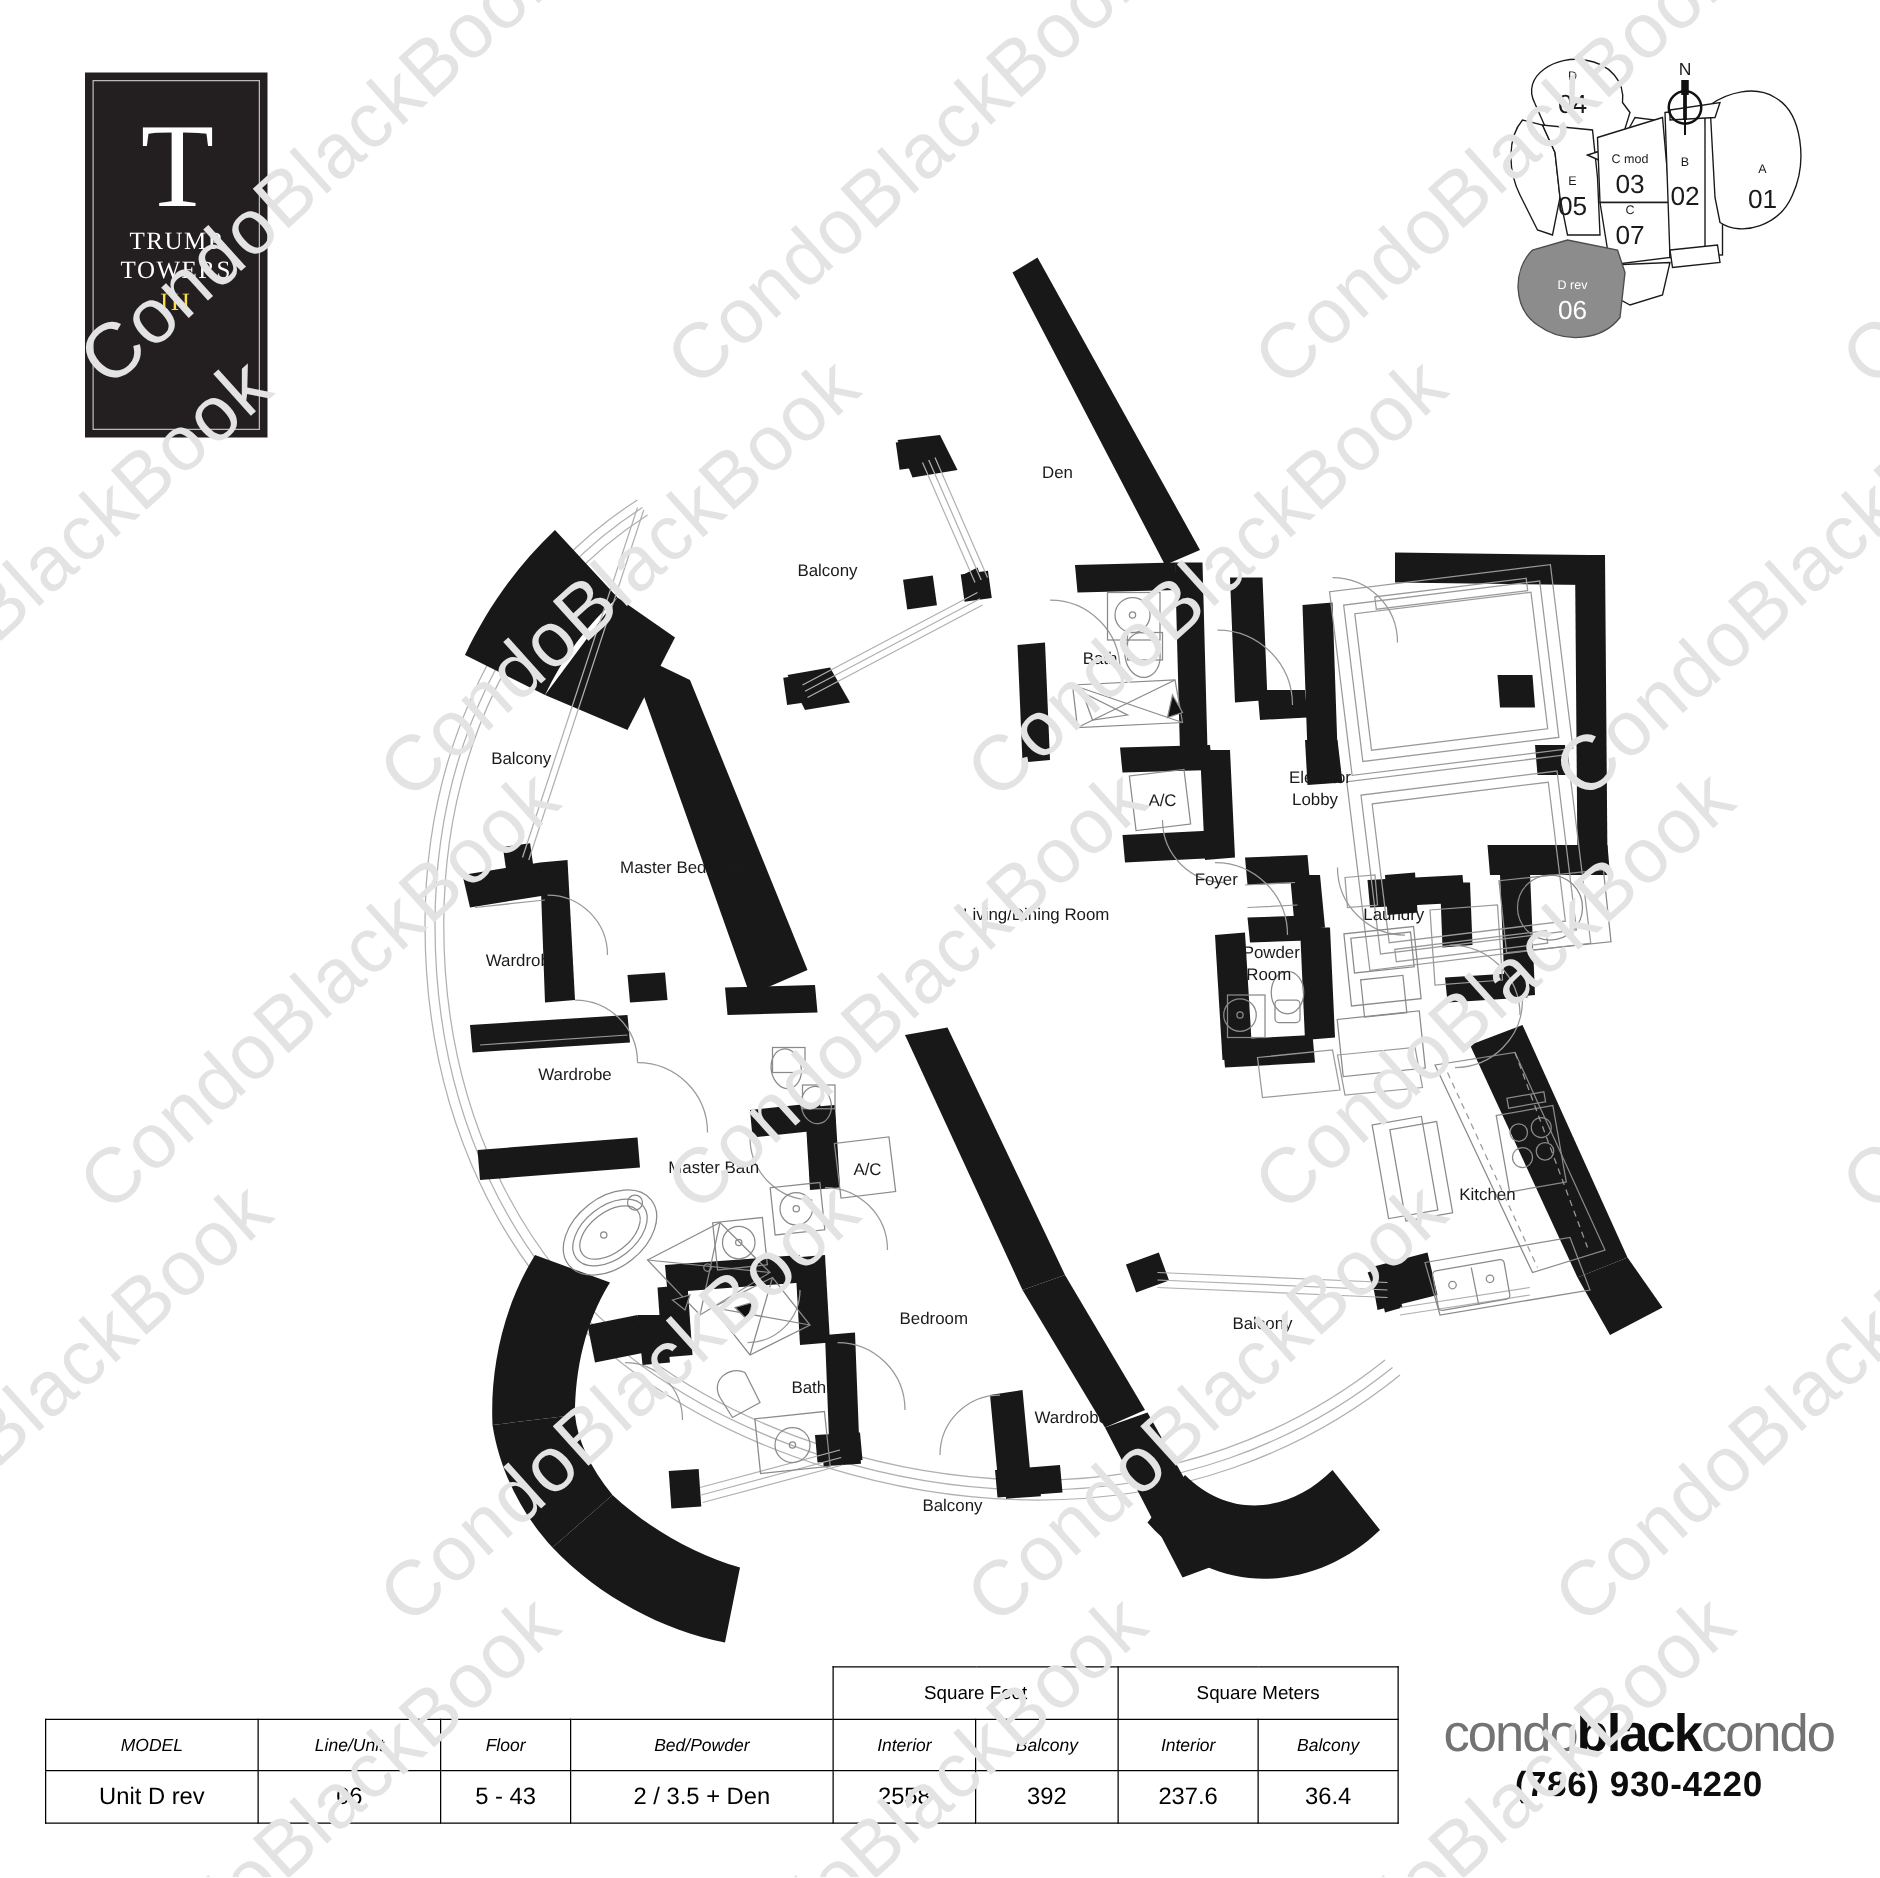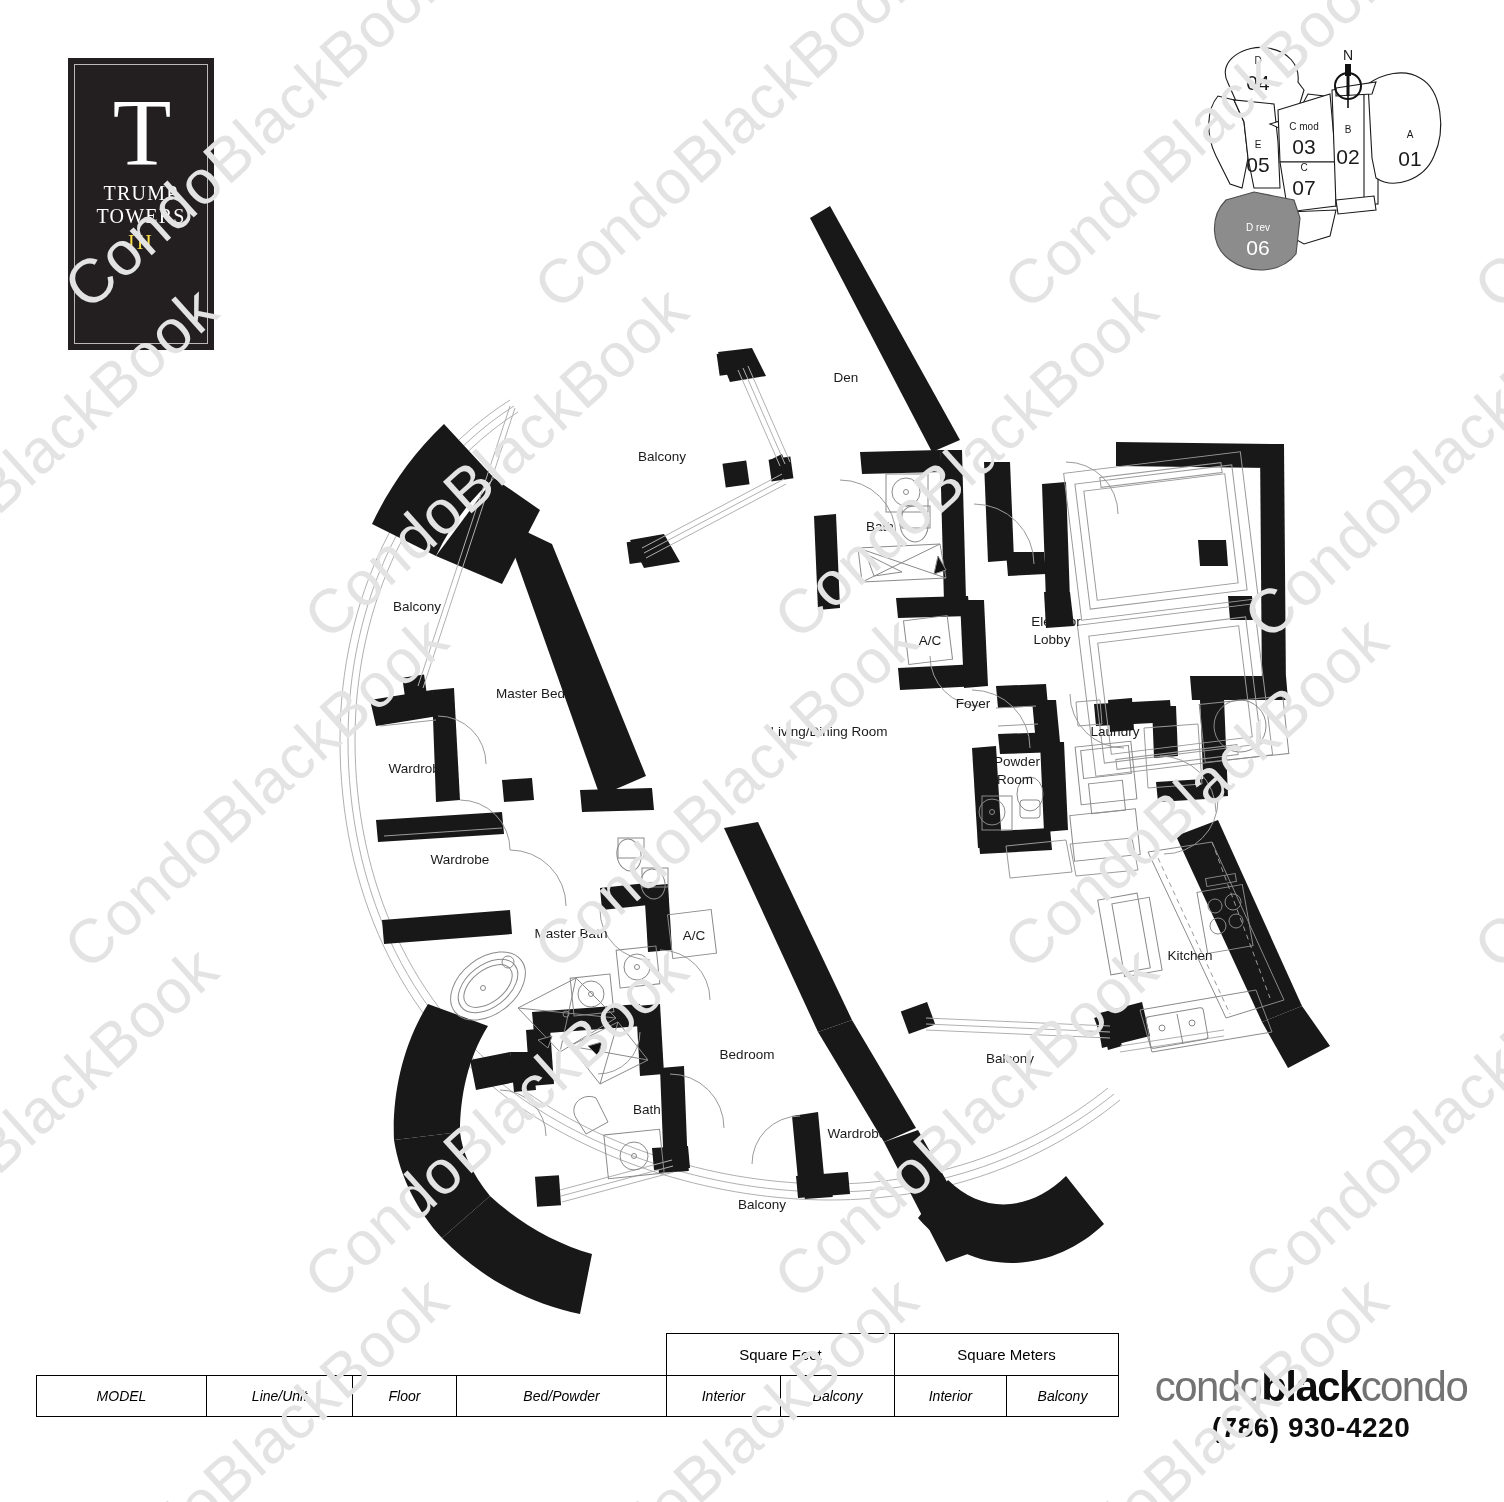--- a/index.html
+++ b/index.html
@@ -549,20 +549,30 @@
     <tr>
       <td class="hdr-cell c-model">MODEL</td>
       <td class="hdr-cell c-line">Line/Unit</td>
       <td class="hdr-cell c-floor">Floor</td>
       <td class="hdr-cell c-bed">Bed/Powder</td>
       <td class="hdr-cell c-sf-i">Interior</td>
       <td class="hdr-cell c-sf-b">Balcony</td>
       <td class="hdr-cell c-sm-i">Interior</td>
       <td class="hdr-cell c-sm-b">Balcony</td>
     </tr>
+    <tr>
+      <td class="val-cell">Unit D rev</td>
+      <td class="val-cell">06</td>
+      <td class="val-cell">5 - 43</td>
+      <td class="val-cell">2 / 3.5 + Den</td>
+      <td class="val-cell">2558</td>
+      <td class="val-cell">392</td>
+      <td class="val-cell">237.6</td>
+      <td class="val-cell">36.4</td>
+    </tr>
   </tbody>
     </table>
 
   <div id="brand">
     <div id="brand-name"><span class="brand-gray">condo</span><span class="brand-black">black</span><span class="brand-gray">condo</span></div>
     <div id="brand-phone">(786) 930-4220</div>
   </div>
 
   <div id="watermark-layer">
       <div class="wm" style="color: rgb(227, 227, 227); left: 50px; top: 270px;">CondoBlackBook</div>

